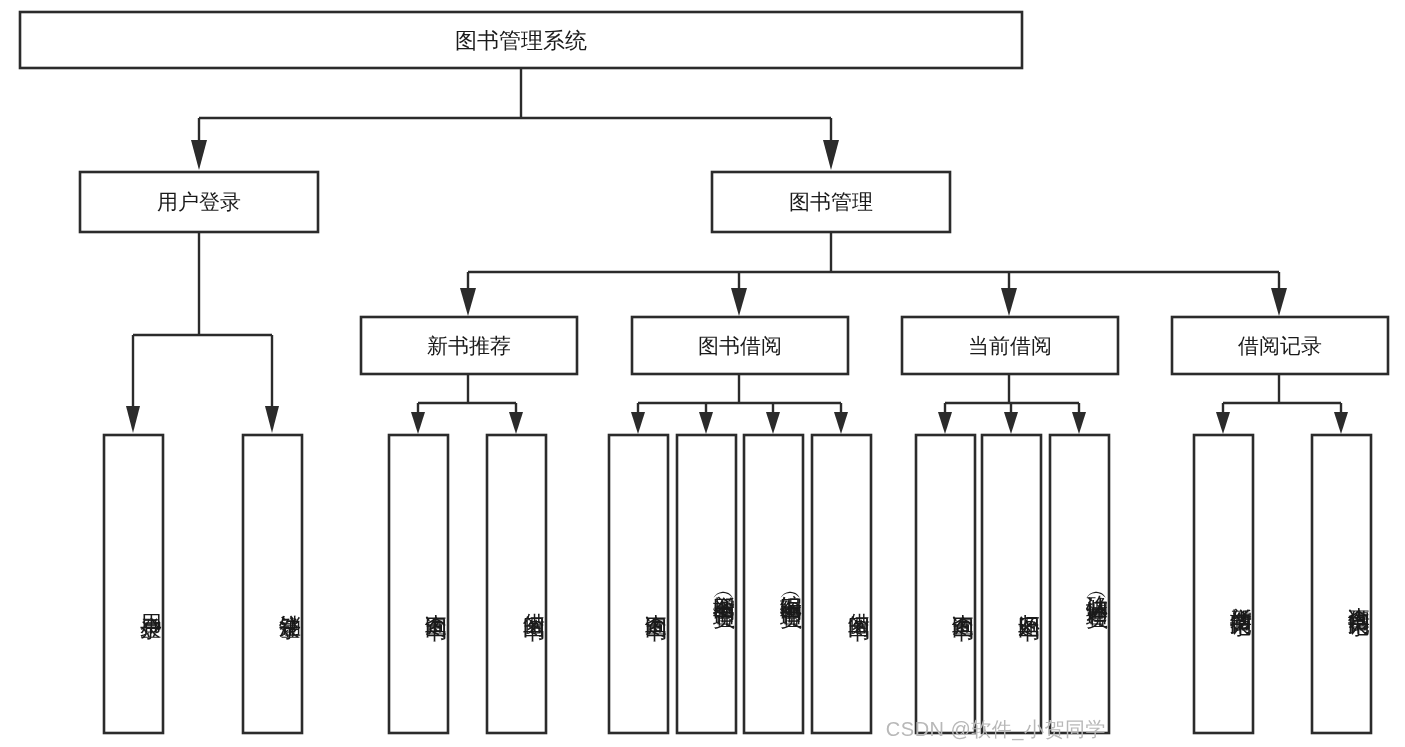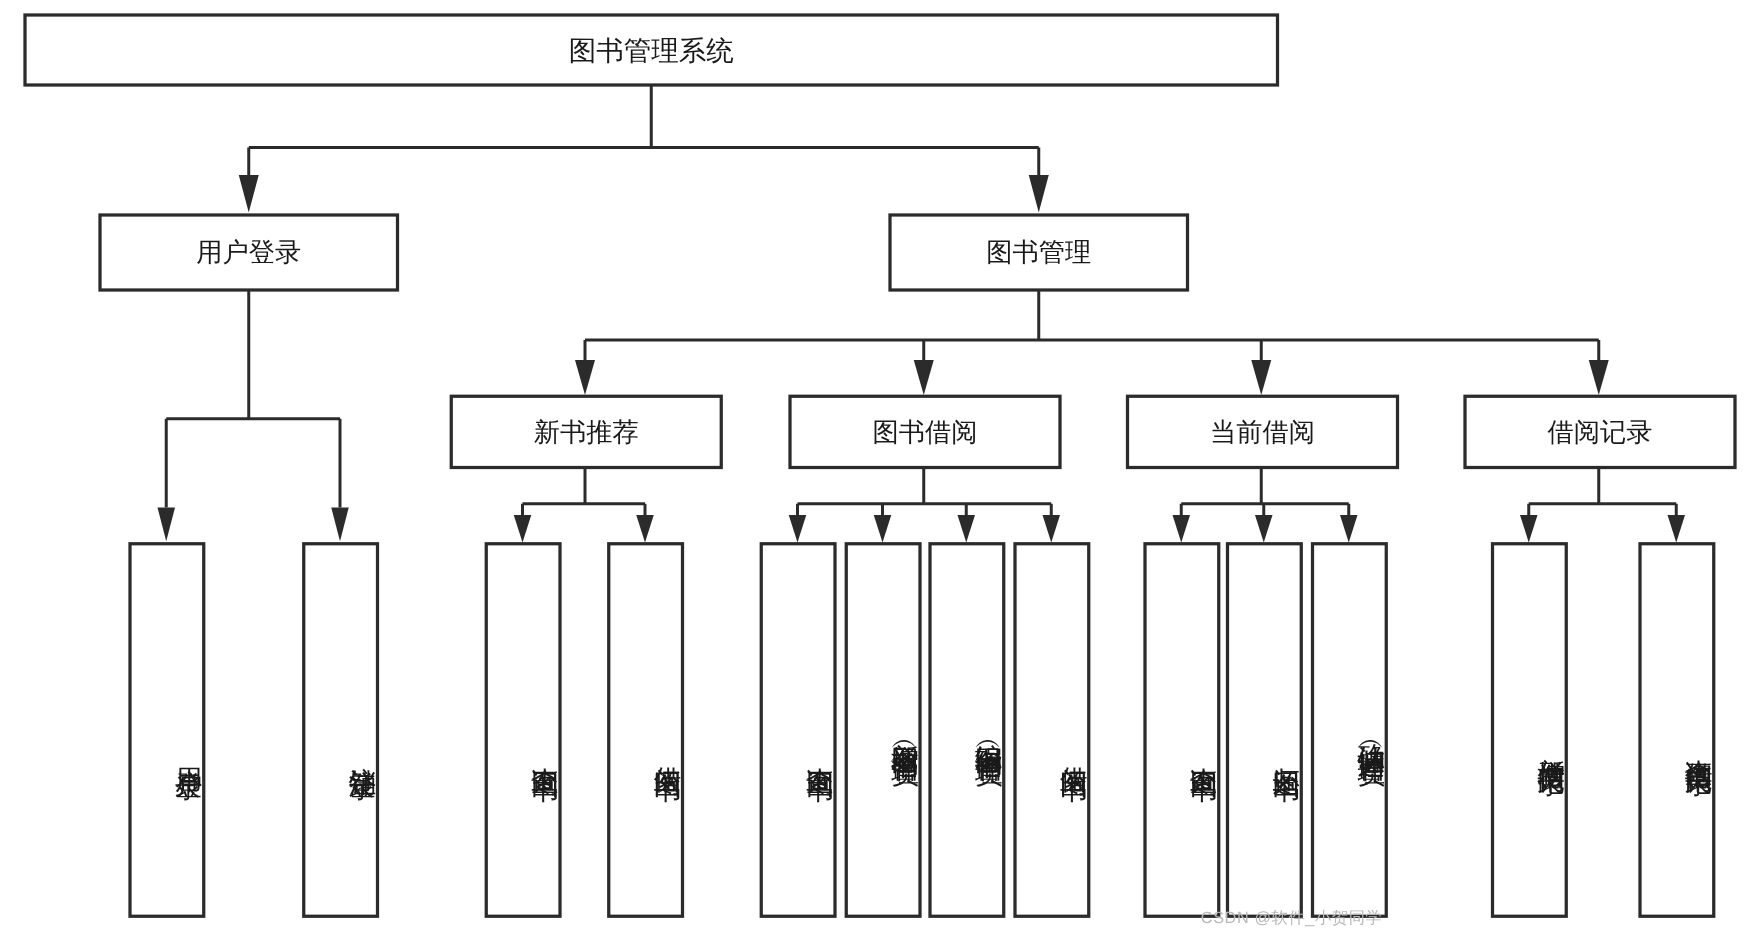--- a/index.html
+++ b/index.html
@@ -66,21 +66,21 @@
     color: #1a1a1a;
     text-align: center;
     white-space: nowrap;
     pointer-events: none;
   }
   .watermark {
     position: absolute;
     right: 12px;
     bottom: 4px;
     font-family: "Liberation Sans", "DejaVu Sans", sans-serif;
-    font-size: 13px;
+    font-size: 20px;
     color: #b8b8b8;
     white-space: nowrap;
     letter-spacing: 0.5px;
   }
 </style>
 </head>
 <body>
 
 <div id="diagram-root">
 

